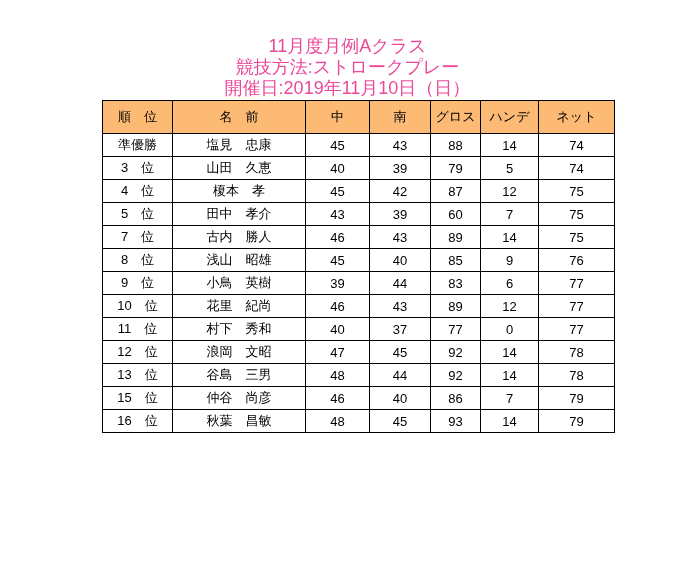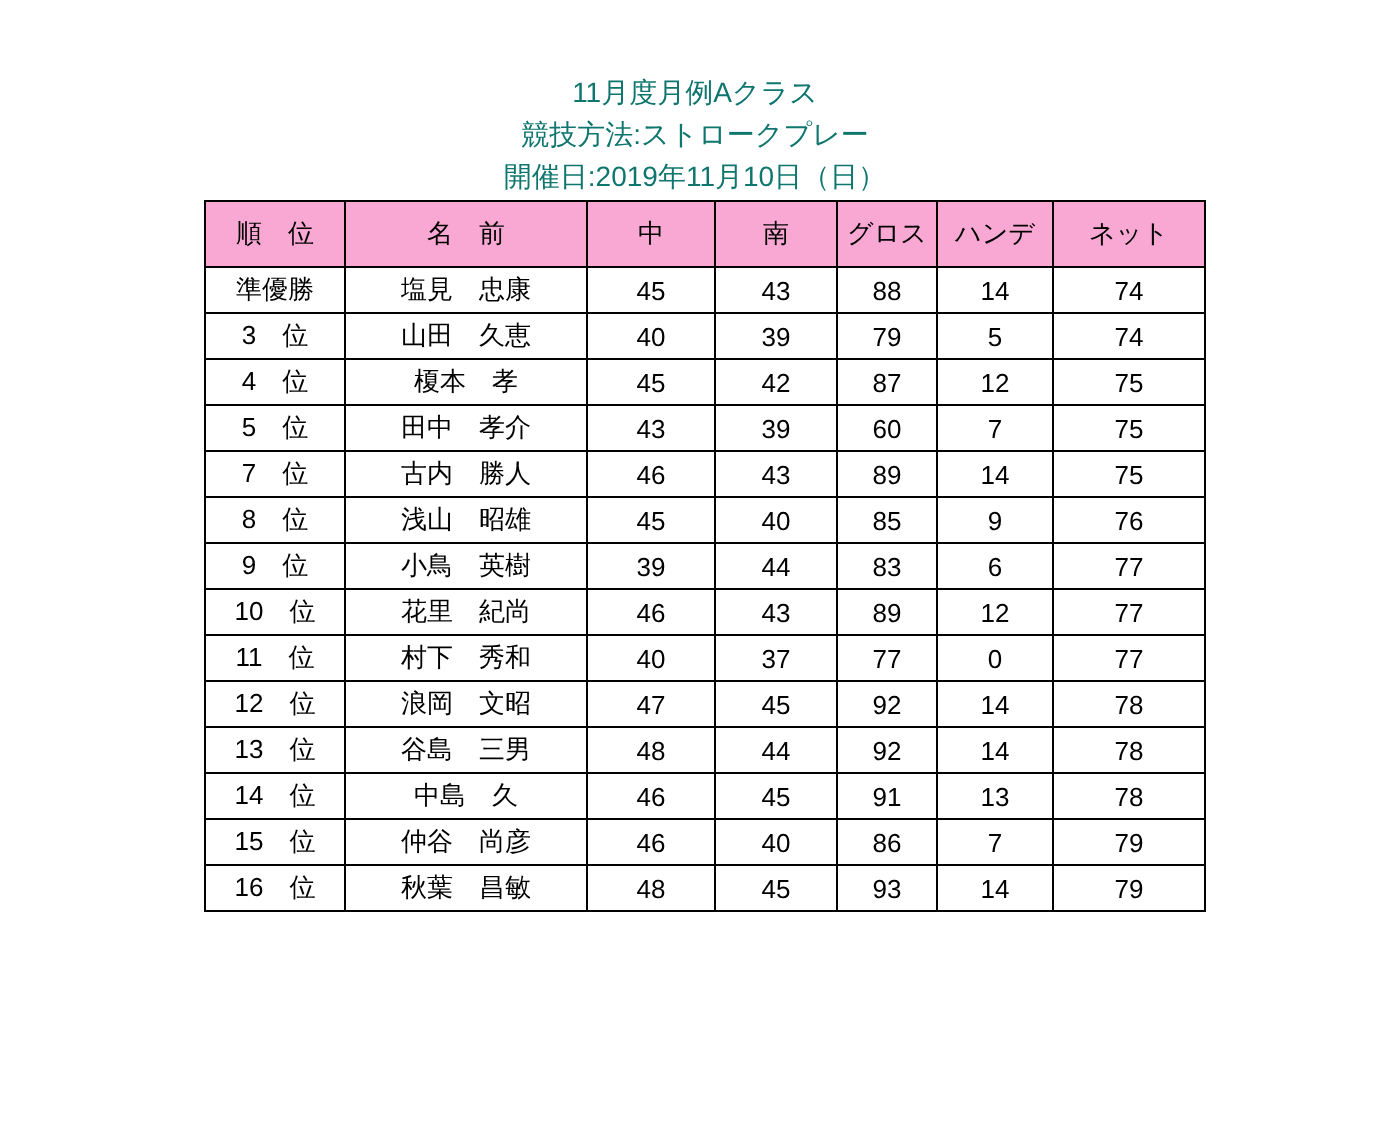--- a/index.html
+++ b/index.html
@@ -14,22 +14,22 @@
     height: 564px;
     background: #ffffff;
     overflow: hidden;
   }
   .titles {
     position: absolute;
     left: 102px;
     top: 36px;
     width: 491px;
     text-align: center;
-    color: #0f766e;
-    font-size: 14px;
+    color: #ec4899;
+    font-size: 18px;
     line-height: 21px;
     white-space: nowrap;
   }
   table.results {
     position: absolute;
     left: 102px;
     top: 100px;
     width: 491px;
     border-collapse: collapse;
     table-layout: fixed;
@@ -42,28 +42,28 @@
     text-align: center;
     vertical-align: middle;
     font-weight: normal;
     font-size: 13px;
     color: #000000;
     white-space: nowrap;
     overflow: hidden;
   }
   table.results thead th {
     height: 32px;
-    background: #f9a8d4;
+    background: #fdba74;
   }
   table.results tbody td {
     height: 22px;
     background: #ffffff;
   }
   .col-rank    { width: 70px; }
-  .col-name    { width: 121px; }
+  .col-name    { width: 133px; }
   .col-naka    { width: 64px; }
   .col-minami  { width: 61px; }
   .col-gross   { width: 50px; }
   .col-handicap{ width: 58px; color: #ff0000; }
   .col-net     { width: 76px; }
 </style>
 </head>
 <body>
 
 <div class="stage">
@@ -189,29 +189,20 @@
         <tr>
           <td class="col-rank">13　位</td>
           <td class="col-name">谷島　三男</td>
           <td class="col-naka">48</td>
           <td class="col-minami">44</td>
           <td class="col-gross">92</td>
           <td class="col-handicap">14</td>
           <td class="col-net">78</td>
         </tr>
         <tr>
-          <td class="col-rank">14　位</td>
-          <td class="col-name">中島　久</td>
-          <td class="col-naka">46</td>
-          <td class="col-minami">45</td>
-          <td class="col-gross">91</td>
-          <td class="col-handicap">13</td>
-          <td class="col-net">78</td>
-        </tr>
-        <tr>
           <td class="col-rank">15　位</td>
           <td class="col-name">仲谷　尚彦</td>
           <td class="col-naka">46</td>
           <td class="col-minami">40</td>
           <td class="col-gross">86</td>
           <td class="col-handicap">7</td>
           <td class="col-net">79</td>
         </tr>
         <tr>
           <td class="col-rank">16　位</td>

